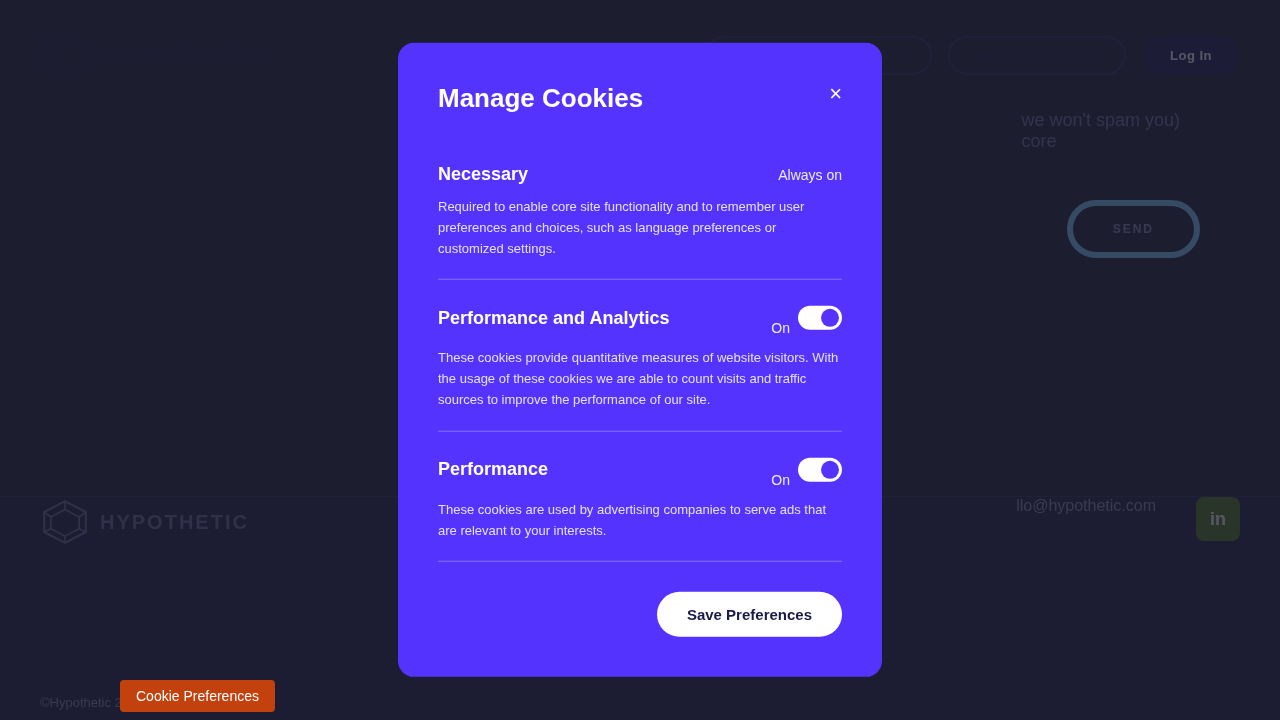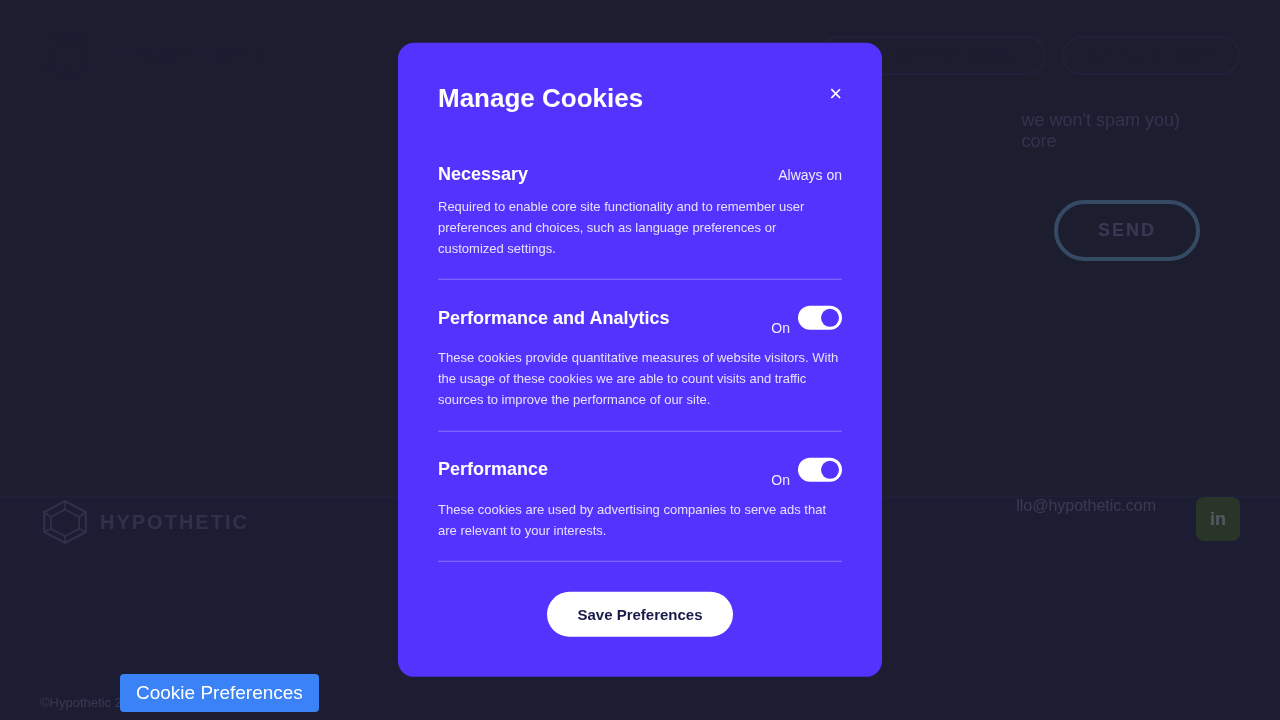--- a/index.html
+++ b/index.html
@@ -135,51 +135,51 @@
       color: #8888aa;
       font-size: 13px;
       z-index: 3;
     }
 
     
     .cookie-pref-btn {
       position: absolute;
       bottom: 8px;
       left: 120px;
-      background: #3b82f6;
+      background: #c2410c;
       color: white;
       border: none;
       border-radius: 4px;
       padding: 8px 16px;
-      font-size: 19px;
+      font-size: 14px;
       cursor: pointer;
       z-index: 20;
     }
 
     
     .bg-content {
       position: absolute;
       top: 110px;
       right: 100px;
       color: #8888bb;
       font-size: 18px;
       z-index: 2;
       opacity: 0.8;
     }
 
     .send-btn {
       position: absolute;
       top: 200px;
       right: 80px;
       background: transparent;
-      border: 4px solid #7dd3fc;
+      border: 6px solid #7dd3fc;
       color: #8888bb;
       padding: 16px 40px;
       border-radius: 50px;
-      font-size: 18px;
+      font-size: 12px;
       font-weight: 600;
       letter-spacing: 2px;
       z-index: 2;
     }
 
     
     .modal {
       position: absolute;
       top: 50%;
       left: 50%;
@@ -277,21 +277,21 @@
       right: 3px;
       top: 3px;
       width: 18px;
       height: 18px;
       background: #5533ff;
       border-radius: 50%;
     }
 
     .modal-footer {
       display: flex;
-      justify-content: center;
+      justify-content: flex-end;
       margin-top: 30px;
     }
 
     .save-btn {
       background: white;
       color: #1a1a4a;
       border: none;
       border-radius: 50px;
       padding: 14px 30px;
       font-size: 15px;
@@ -320,20 +320,21 @@
       <line x1="55" y1="42" x2="47" y2="38" stroke="#1a1a3a" stroke-width="2"></line>
       <line x1="30" y1="55" x2="30" y2="47" stroke="#1a1a3a" stroke-width="2"></line>
       <line x1="5" y1="42" x2="13" y2="38" stroke="#1a1a3a" stroke-width="2"></line>
       <line x1="5" y1="18" x2="13" y2="24" stroke="#1a1a3a" stroke-width="2"></line>
     </svg>
     <span class="logo-text">HYPOTHETIC</span>
   </div>
   <div class="nav-buttons">
     <button class="nav-btn-outline">BOOK PLATFORM DEMO</button>
     <button class="nav-btn-outline">HYDROGEN BETA</button>
+    <button class="nav-btn-solid">Log In</button>
   </div>
 </nav>
 
 <div class="bg-content">
   <div>we won't spam you)</div>
   <div>core</div>
 </div>
 <button class="send-btn">SEND</button>
 
 <div class="footer-area">

